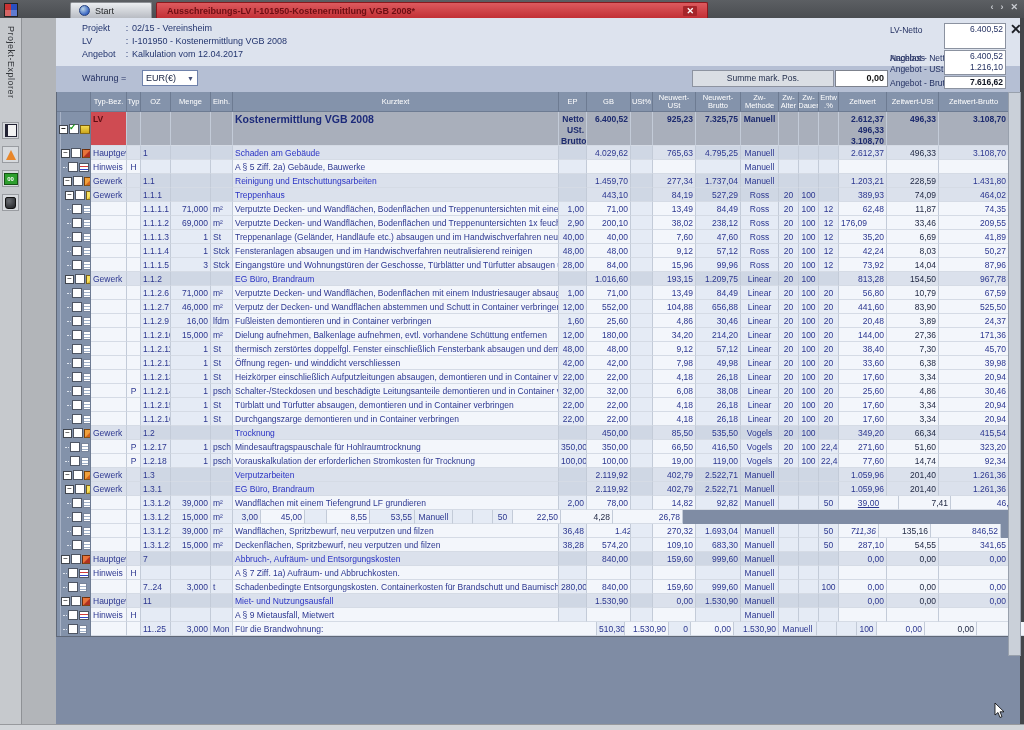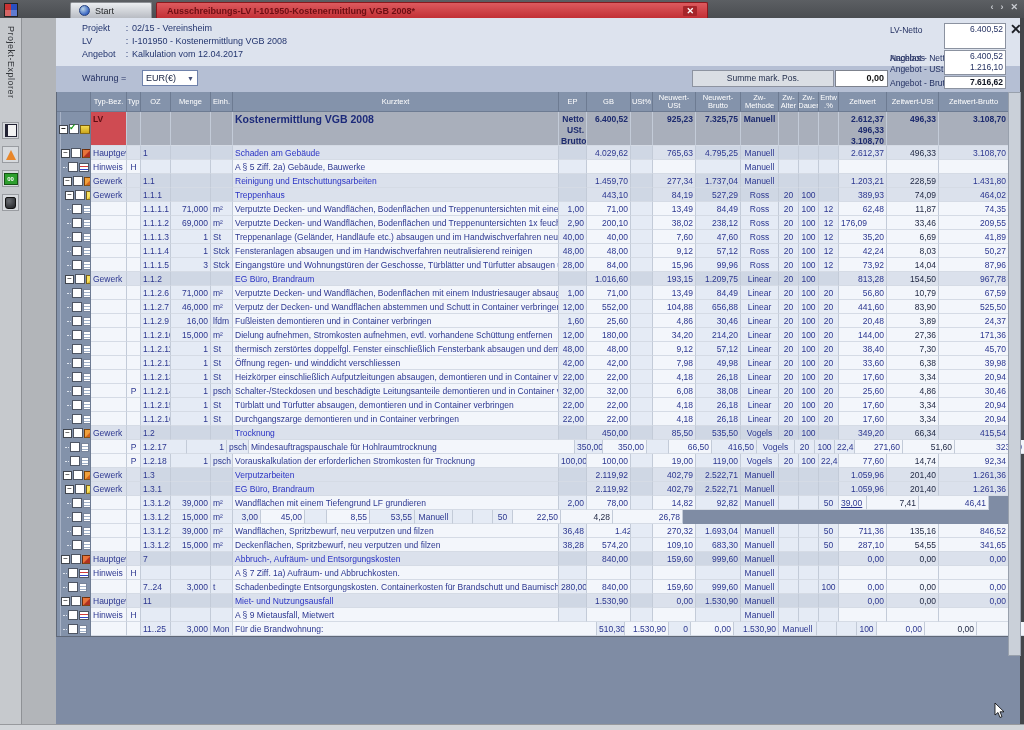--- a/index.html
+++ b/index.html
@@ -595,21 +595,21 @@
             <div class="c tree" style="width: 34px; padding-left: 10px;">
               <span class="dash"></span>
               <span class="cb"></span>
               <span class="ti pos"></span>
             </div>
             <div class="c base tb" style="width: 36px; text-align: left;"></div>
             <div class="c base" style="width: 14px; text-align: center;"></div>
             <div class="c tint" style="width: 30px; text-align: left;">1.1.2.10</div>
             <div class="c tint" style="width: 40px; text-align: right;">15,000</div>
             <div class="c tint" style="width: 22px; text-align: left;">m²</div>
-            <div class="c base kt" style="width: 326px; text-align: left;">Dielung aufnehmen, Stromkosten aufnehmen, evtl. vorhandene Schüttung entfernen</div>
+            <div class="c base kt" style="width: 326px; text-align: left;">Dielung aufnehmen, Balkenlage aufnehmen, evtl. vorhandene Schüttung entfernen</div>
             <div class="c tint" style="width: 28px; text-align: right;">12,00</div>
             <div class="c base" style="width: 44px; text-align: right;">180,00</div>
             <div class="c tint" style="width: 22px; text-align: right;"></div>
             <div class="c base" style="width: 43px; text-align: right;">34,20</div>
             <div class="c tint" style="width: 45px; text-align: right;">214,20</div>
             <div class="c tint" style="width: 38px; text-align: center;">Linear</div>
             <div class="c tint" style="width: 20px; text-align: center;">20</div>
             <div class="c tint" style="width: 20px; text-align: center;">100</div>
             <div class="c tint" style="width: 20px; text-align: center;">20</div>
             <div class="c base" style="width: 48px; text-align: right;">144,00</div>
@@ -792,21 +792,21 @@
             <div class="c base" style="width: 70px; text-align: right;">415,54</div>
           </div>
           <div class="row pos">
             <div class="c tree" style="width: 34px; padding-left: 8px;">
               <span class="dash"></span>
               <span class="cb"></span>
               <span class="ti pos"></span>
             </div>
             <div class="c base tb" style="width: 36px; text-align: left;"></div>
             <div class="c base" style="width: 14px; text-align: center;">P</div>
-            <div class="c tint" style="width: 46px; text-align: left;">1.2.17</div>
+            <div class="c tint" style="width: 30px; text-align: left;">1.2.17</div>
             <div class="c tint" style="width: 40px; text-align: right;">1</div>
             <div class="c tint" style="width: 22px; text-align: left;">psch</div>
             <div class="c base kt" style="width: 326px; text-align: left;">Mindesauftragspauschale für Hohlraumtrocknung</div>
             <div class="c tint" style="width: 28px; text-align: right;">350,00</div>
             <div class="c base" style="width: 44px; text-align: right;">350,00</div>
             <div class="c tint" style="width: 22px; text-align: right;"></div>
             <div class="c base" style="width: 43px; text-align: right;">66,50</div>
             <div class="c tint" style="width: 45px; text-align: right;">416,50</div>
             <div class="c tint" style="width: 38px; text-align: center;">Vogels</div>
             <div class="c tint" style="width: 20px; text-align: center;">20</div>
@@ -905,21 +905,21 @@
             <div class="c base kt" style="width: 326px; text-align: left;">Wandflächen mit einem Tiefengrund LF grundieren</div>
             <div class="c tint" style="width: 28px; text-align: right;">2,00</div>
             <div class="c base" style="width: 44px; text-align: right;">78,00</div>
             <div class="c tint" style="width: 22px; text-align: right;"></div>
             <div class="c base" style="width: 43px; text-align: right;">14,82</div>
             <div class="c tint" style="width: 45px; text-align: right;">92,82</div>
             <div class="c tint" style="width: 38px; text-align: center;">Manuell</div>
             <div class="c tint" style="width: 20px; text-align: center;"></div>
             <div class="c tint" style="width: 20px; text-align: center;"></div>
             <div class="c tint" style="width: 20px; text-align: center;">50</div>
-            <div class="c base" style="width: 28px; text-align: left; text-decoration: underline;">39,00</div>
+            <div class="c base" style="width: 60px; text-align: center; text-decoration: underline;">39,00</div>
             <div class="c base zu" style="width: 52px; text-align: right;">7,41</div>
             <div class="c base" style="width: 70px; text-align: right;">46,41</div>
           </div>
           <div class="row pos">
             <div class="c tree" style="width: 34px; padding-left: 10px;">
               <span class="dash"></span>
               <span class="cb"></span>
               <span class="ti pos"></span>
             </div>
             <div class="c base tb" style="width: 36px; text-align: left;"></div>
@@ -954,21 +954,21 @@
             <div class="c base kt" style="width: 326px; text-align: left;">Wandflächen, Spritzbewurf, neu verputzen und filzen</div>
             <div class="c tint" style="width: 28px; text-align: right;">36,48</div>
             <div class="c base" style="width: 44px; text-align: right; padding-left: 28px;">1.422,72</div>
             <div class="c tint" style="width: 22px; text-align: right;"></div>
             <div class="c base" style="width: 43px; text-align: right;">270,32</div>
             <div class="c tint" style="width: 45px; text-align: right;">1.693,04</div>
             <div class="c tint" style="width: 38px; text-align: center;">Manuell</div>
             <div class="c tint" style="width: 20px; text-align: center;"></div>
             <div class="c tint" style="width: 20px; text-align: center;"></div>
             <div class="c tint" style="width: 20px; text-align: center;">50</div>
-            <div class="c base" style="width: 48px; text-align: right;">711,36</div>
+            <div class="c base" style="width: 40px; text-align: right; font-style: italic;">711,36</div>
             <div class="c base zu" style="width: 52px; text-align: right;">135,16</div>
             <div class="c base" style="width: 70px; text-align: right;">846,52</div>
           </div>
           <div class="row pos">
             <div class="c tree" style="width: 34px; padding-left: 10px;">
               <span class="dash"></span>
               <span class="cb"></span>
               <span class="ti pos"></span>
             </div>
             <div class="c base tb" style="width: 36px; text-align: left;"></div>

